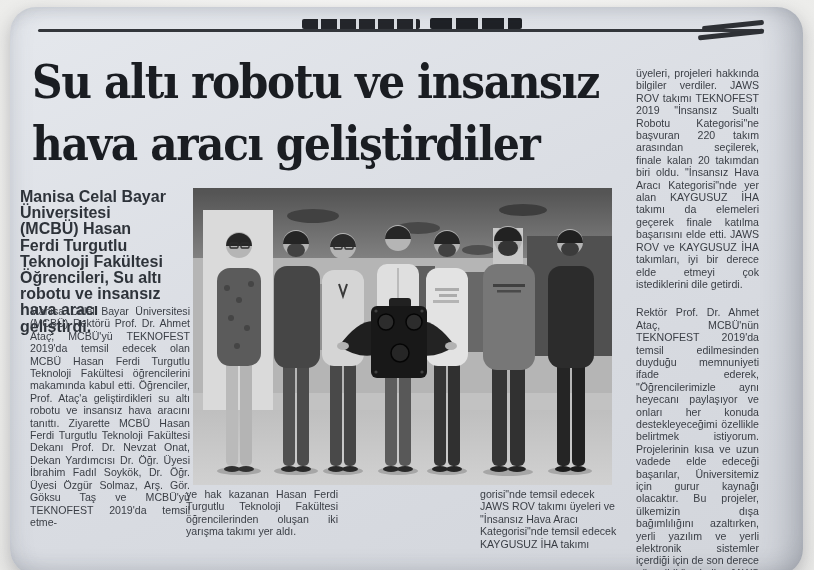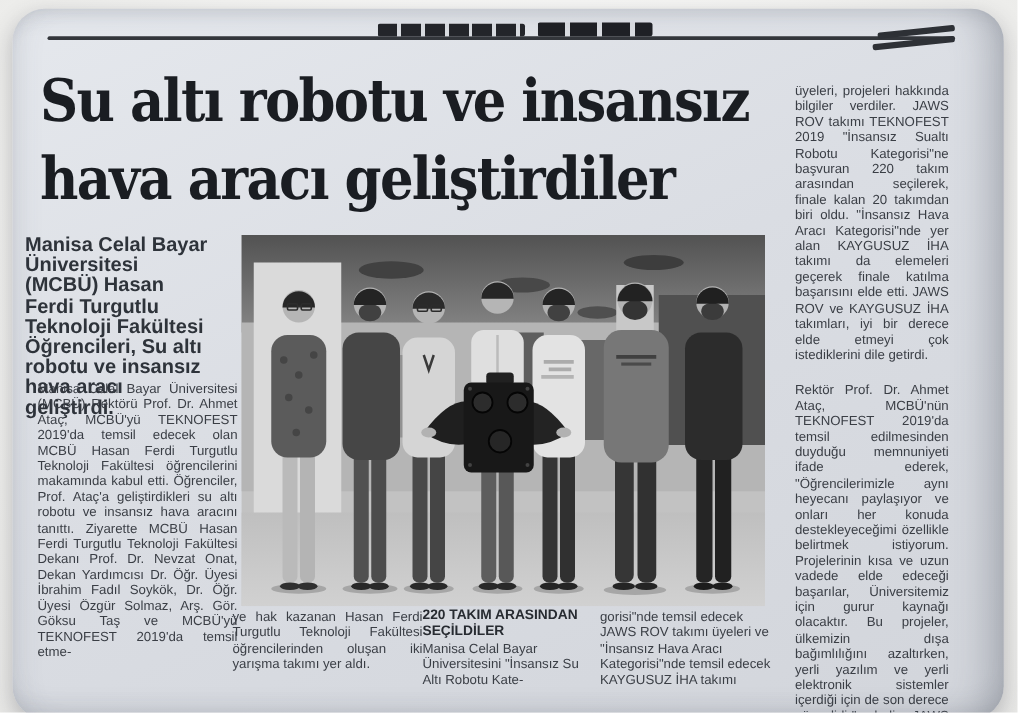--- a/index.html
+++ b/index.html
@@ -225,24 +225,20 @@
         <circle cx="183" cy="123" r="1.6" fill="#3c3e42"></circle>
           <circle cx="229" cy="123" r="1.6" fill="#3c3e42"></circle>
         <circle cx="183" cy="184" r="1.6" fill="#3c3e42"></circle>
           <circle cx="229" cy="184" r="1.6" fill="#3c3e42"></circle>
       </g>
     </svg>
   </figure>
 
   <div class="abs bodycol bcol1">ye hak kazanan Hasan Ferdi Turgutlu Teknoloji Fakültesi öğrencilerinden oluşan iki yarışma takımı yer aldı.</div>
 
-  <div class="abs bcol2">
-    <div class="bsubhead">220 TAKIM ARASINDAN SEÇİLDİLER</div>
-    <div class="bodycol" style="text-align:left;">Manisa Celal Bayar Üniversitesini "İnsansız Su Altı Robotu Kate-</div>
-  </div>
 
   <div class="abs bodycol bcol3" style="text-align:left;">gorisi"nde temsil edecek JAWS ROV takımı üyeleri ve "İnsansız Hava Aracı Kategorisi"nde temsil edecek KAYGUSUZ İHA takımı</div>
 
   <div class="abs bodycol col-right">
     <p>üyeleri, projeleri hakkında bilgiler verdiler. JAWS ROV takımı TEKNOFEST 2019 "İnsansız Sualtı Robotu Kategorisi"ne başvuran 220 takım arasından seçilerek, finale kalan 20 takımdan biri oldu. "İnsansız Hava Aracı Kategorisi"nde yer alan KAYGUSUZ İHA takımı da elemeleri geçerek finale katılma başarısını elde etti. JAWS ROV ve KAYGUSUZ İHA takımları, iyi bir derece elde etmeyi çok istediklerini dile getirdi.</p>
     <p><span>Rektör Prof. Dr. Ahmet Ataç, MCBÜ'nün TEKNOFEST 2019'da temsil edilmesinden duyduğu memnuniyeti ifade ederek, "Öğrencilerimizle aynı heyecanı paylaşıyor ve onları her konuda destekleyeceğimi özellikle belirtmek istiyorum. Projelerinin kısa ve uzun vadede elde edeceği başarılar, Üniversitemiz için gurur kaynağı olacaktır. Bu projeler, ülkemizin dışa bağımlılığını azaltırken, yerli yazılım ve yerli elektronik sistemler içerdiği için de son derece güvenlidir" dedi. JAWS takımının getirdiği prototipi inceleyerek, öğrencilere tavsiyelerde bulundu ve onlara kapısının her zaman açık olduğunu vurguladı. Hasan Ferdi Turgutlu Teknoloji Fakültesi Dekanı Prof. Dr. Nevzat Onat ve danışman öğretim üyelerini de tebrik eden Prof. Dr. Ahmet Ataç, Üniversite bünyesinde bu tür faaliyetlere devam edilmesinin önemle altını çizdi ve yarışmalarda her iki takıma da başarılar diledi.</span> </p>
   </div>
 
 </div>
 

